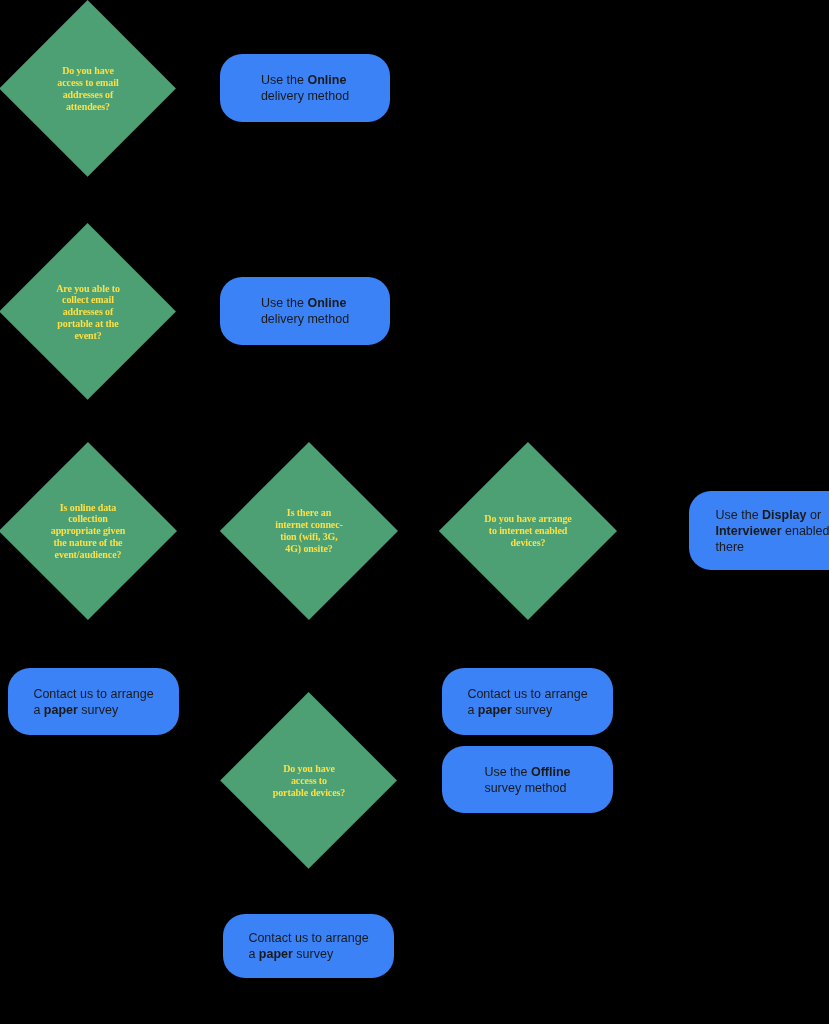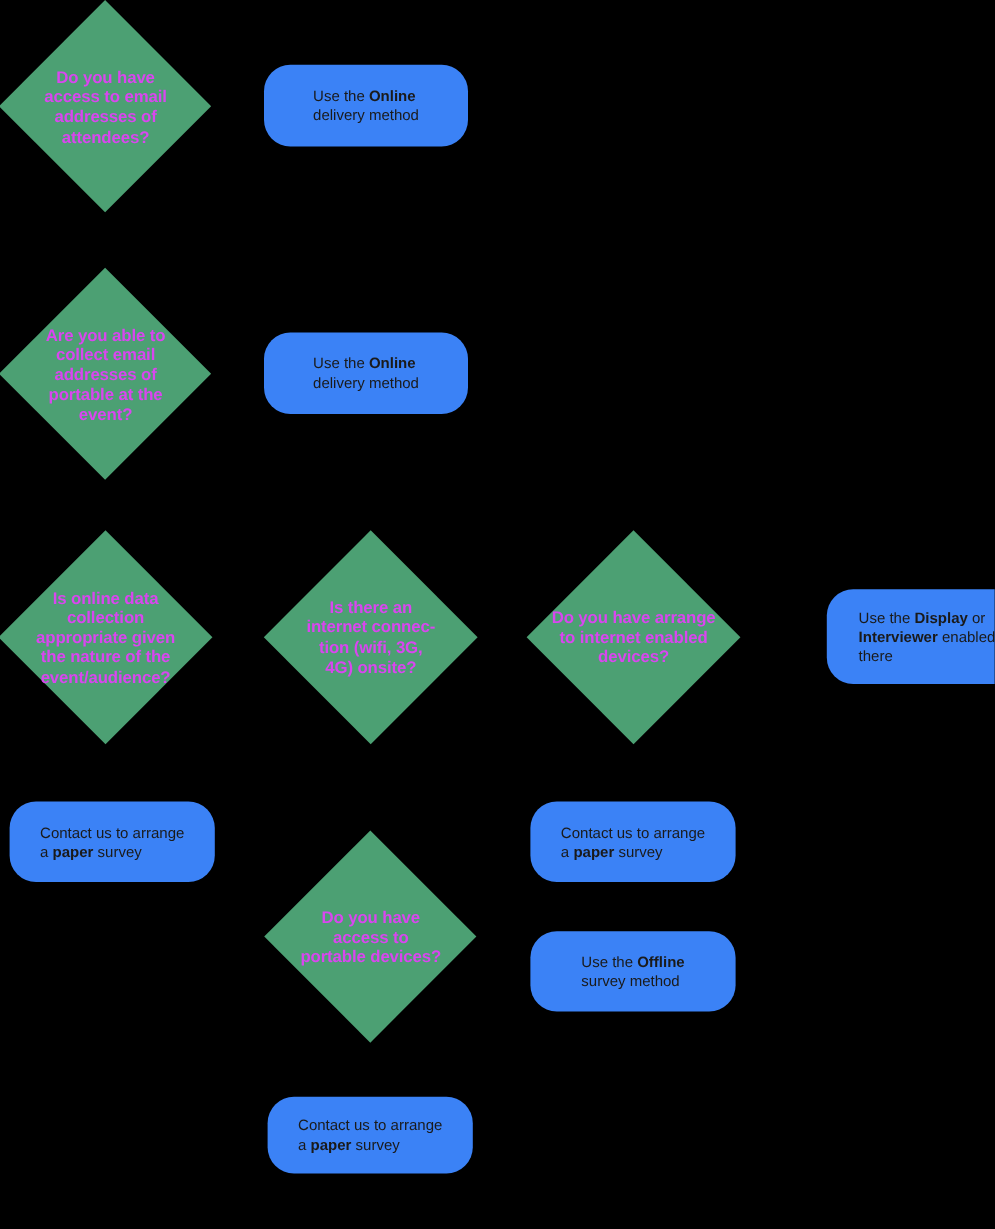--- a/index.html
+++ b/index.html
@@ -25,27 +25,28 @@
     background: #4CA073;
     transform: rotate(45deg);
     display: block;
   }
   .diamond-text {
     position: absolute;
     display: flex;
     align-items: center;
     justify-content: center;
     text-align: center;
-    color: #d946ef;
+    color: #fde047;
     font-weight: bold;
-    font-size: 14px;
+    font-size: 10px;
     line-height: 1.18;
     letter-spacing: -0.1px;
     pointer-events: none;
     white-space: pre-line;
+    font-family: Liberation Serif, serif;
   }
 
   
   .pill {
     position: absolute;
     background: #3b82f6;
     border-radius: 22px;
     display: flex;
     align-items: center;
     justify-content: center;
@@ -120,21 +121,21 @@
           <span class="t"><span>Contact us to arrange</span></span>
           <span class="t"><span>a </span><b>paper</b><span> survey</span></span>
         </div>
       </div>
       <div class="pill" style="left: 442px; top: 668px; width: 171px; height: 67px;">
         <div>
           <span class="t"><span>Contact us to arrange</span></span>
           <span class="t"><span>a </span><b>paper</b><span> survey</span></span>
         </div>
       </div>
-      <div class="pill" style="left: 442px; top: 776px; width: 171px; height: 67px;">
+      <div class="pill" style="left: 442px; top: 746px; width: 171px; height: 67px;">
         <div>
           <span class="t"><span>Use the </span><b>Offline</b></span>
           <span class="t"><span>survey method</span></span>
         </div>
       </div>
       <div class="pill" style="left: 223px; top: 914px; width: 171px; height: 64px;">
         <div>
           <span class="t"><span>Contact us to arrange</span></span>
           <span class="t"><span>a </span><b>paper</b><span> survey</span></span>
         </div>

